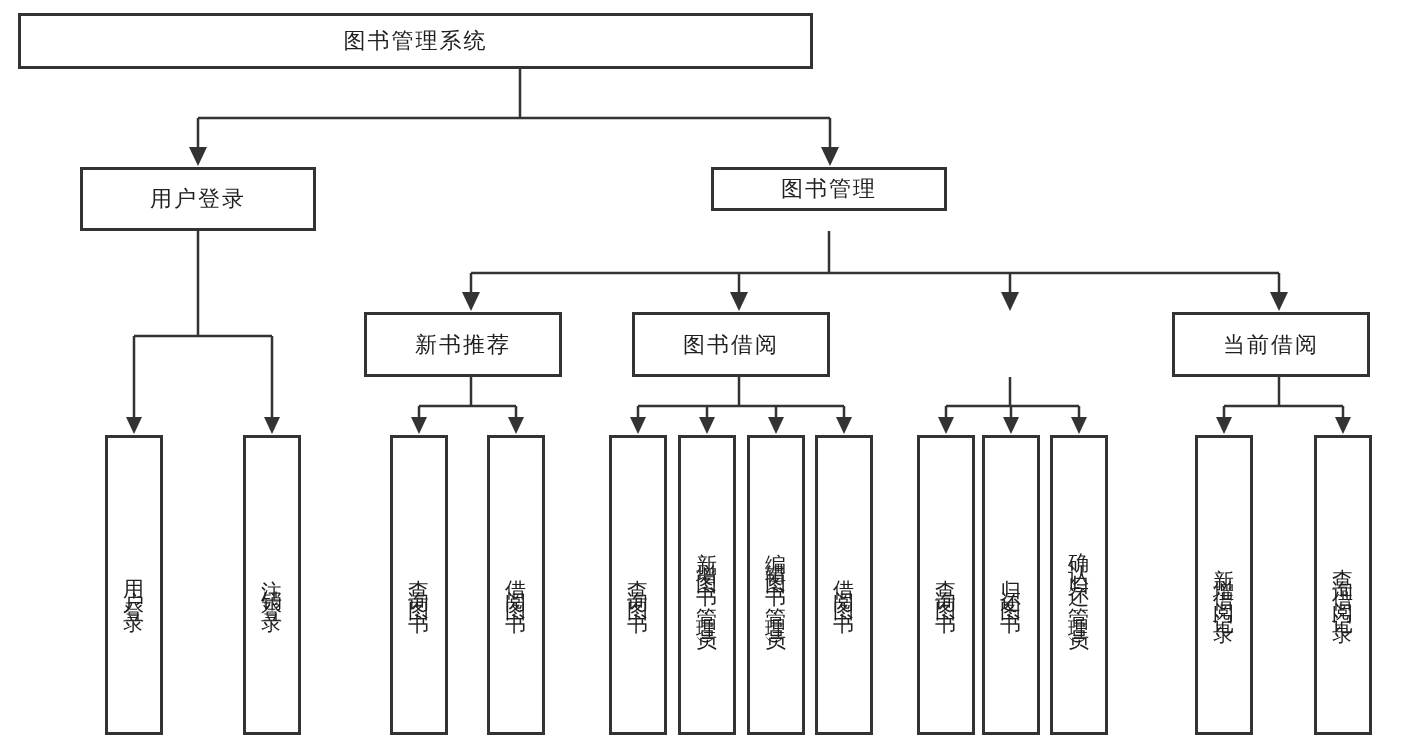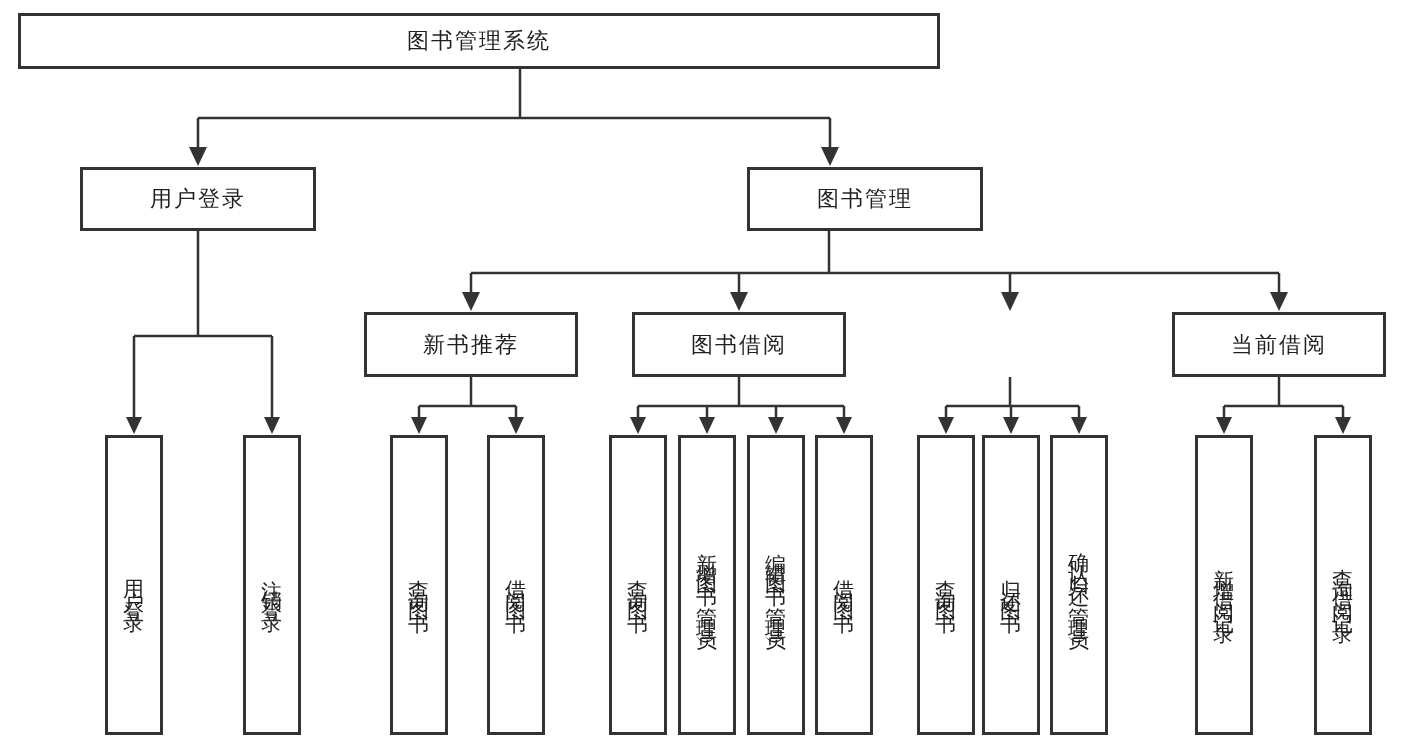--- a/index.html
+++ b/index.html
@@ -22,24 +22,24 @@
     position: absolute;
     background: #ffffff;
     border: 3px solid #333333;
     box-sizing: border-box;
     display: flex;
     align-items: center;
     justify-content: center;
     text-align: center;
   }
   .h-box { font-size: 22px; letter-spacing: 2px; }
-  #root-box { left: 18px; top: 13px; width: 922px; height: 56px; font-size: 22px; }
+  #root-box { left: 18px; top: 13px; width: 795px; height: 56px; font-size: 22px; }
   #branch-user-login { left: 80px;  top: 167px; width: 236px; height: 64px; }
-  #branch-book-mgmt  { left: 711px; top: 167px; width: 236px; height: 64px; margin-left: 36px; }
-  .mid { top: 312px; width: 214px; height: 65px; }
+  #branch-book-mgmt  { left: 711px; top: 167px; width: 236px; height: 44px; }
+  .mid { top: 312px; width: 198px; height: 65px; }
   #module-0 { left: 364px; }
   #module-1 { left: 632px; font-family: Liberation Mono, monospace; }
   #module-2 { left: 903px; }
   #module-3 { left: 1172px; }
   .leaf {
     top: 435px;
     width: 58px;
     height: 300px;
     writing-mode: vertical-rl;
     font-size: 21px;

